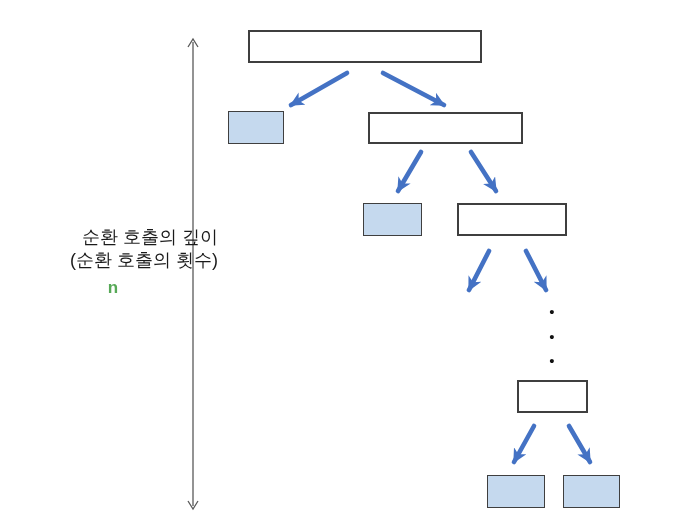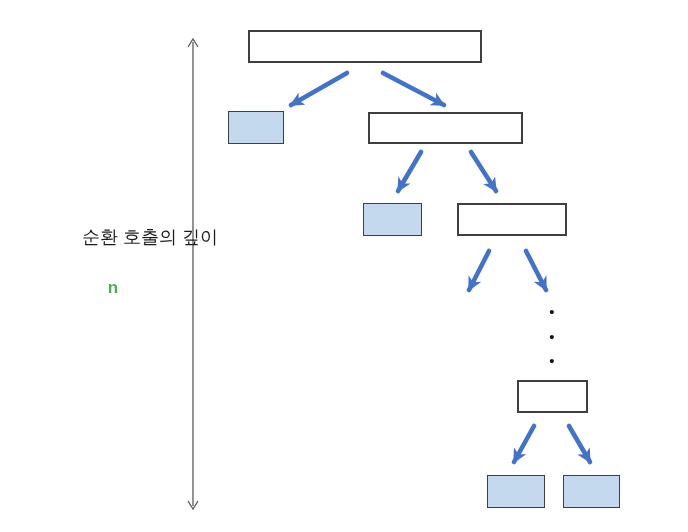--- a/index.html
+++ b/index.html
@@ -118,16 +118,17 @@
   <div class="node filled" style="left:563px; top:475px; width:57px;  height:33px;"></div>
 
   <div class="dots">
     <span>•</span>
     <span>•</span>
     <span>•</span>
   </div>
 
   <div class="depth-label">
     <div>순환 호출의 깊이</div>
+    <div>(순환 호출의 횟수)</div>
   </div>
   <div class="n-label">n</div>
 
 </div>
 
 </body></html>

